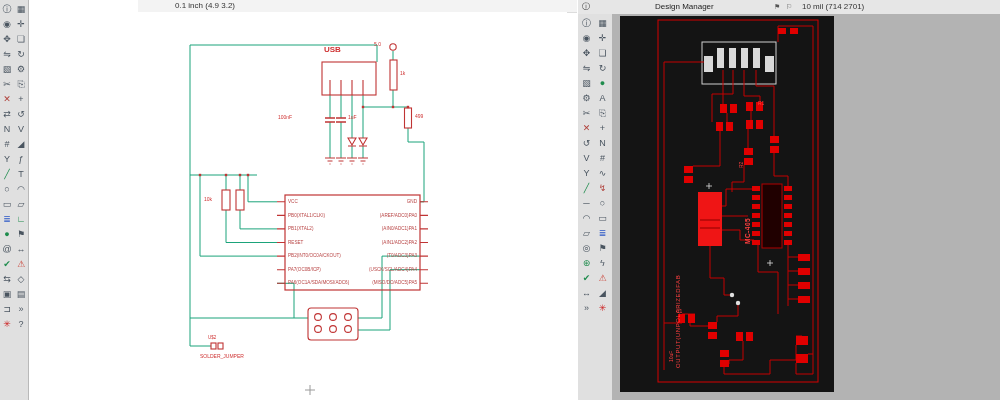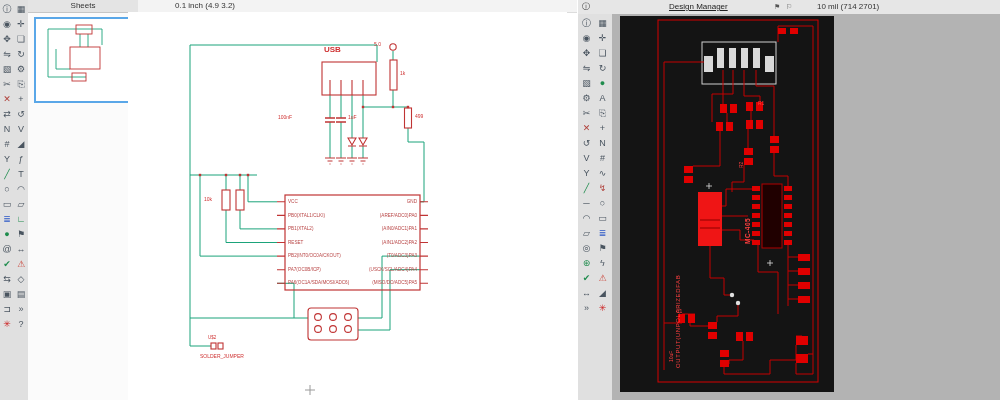--- a/index.html
+++ b/index.html
@@ -37,24 +37,24 @@
   .pins{position:absolute;}
   .pins-left{left:160px;top:183px;width:96px;text-align:left;}
   .pins-right{left:186px;top:183px;width:103px;text-align:right;}
   .pinrow{height:13.571px;line-height:13.571px;font-size:4.6px;color:#b84444;white-space:nowrap;}
   
   #right-pane{position:absolute;left:578px;top:0;width:422px;height:400px;background:#b3b3b3;}
   #right-header{position:absolute;left:0;top:0;width:422px;height:14px;background:#e6e6e6;
                 border-bottom:1px solid #c2c2c2;font-size:8px;color:#333;}
   #right-header span{position:absolute;top:0;line-height:14px;white-space:nowrap;}
   .hicon{left:4px;}
-  .htitle{left:91px;color:#222;text-decoration:underline;}
+  .htitle{left:77px;color:#222;}
   .hpin1{left:196px;font-size:7px;color:#555;}
   .hpin2{left:208px;font-size:7px;color:#555;}
-  .hcoords{left:239px;}
+  .hcoords{left:224px;}
   #right-toolbar{left:0;top:14px;width:34px;height:386px;grid-template-columns:repeat(2,13px);
                  column-gap:3px;row-gap:3px;padding-top:3px;}
   #board-canvas{position:absolute;left:34px;top:14px;width:388px;height:386px;background:#b3b3b3;}
   #board-dark{position:absolute;left:8px;top:2px;width:214px;height:376px;background:#141414;overflow:hidden;}
   #board-dark svg{position:absolute;left:0;top:0;}
   .bl{position:absolute;color:#ff4040;white-space:nowrap;transform-origin:0 0;}
   .bl.mc{left:124px;top:228px;font-size:6.5px;font-weight:bold;letter-spacing:.5px;transform:rotate(-90deg);}
   .bl.out{left:55px;top:352px;font-size:6px;letter-spacing:.6px;transform:rotate(-90deg);}
   .bl.br1{left:138px;top:84px;font-size:5px;}
   .bl.br2{left:118px;top:152px;font-size:5px;transform:rotate(-90deg);}
@@ -150,39 +150,20 @@
 
       <span class="tbi">⊐</span>
 
       <span class="tbi">»</span>
 
       <span class="tbi" style="color:#cc2222">✳</span>
 
       <span class="tbi">?</span>
     </div>
 
-  <aside id="sheets-panel">
-    <div class="panel-header">Sheets</div>
-    <div id="sheet-thumb">
-      <svg width="92" height="82" viewBox="0 0 92 82">
-        <g stroke="#1ba37a" fill="none" stroke-width="0.9">
-          <path d="M12,10 H66 V26"></path>
-            <path d="M12,10 V58"></path>
-            <path d="M12,58 H50"></path>
-          <path d="M44,15 V28 M52,15 V28"></path>
-            <path d="M20,30 V50 H34"></path>
-        </g>
-        <g stroke="#c03434" fill="none" stroke-width="0.9">
-          <rect x="34" y="28" width="30" height="22"></rect>
-          <rect x="40" y="6" width="16" height="9"></rect>
-          <rect x="36" y="54" width="14" height="8"></rect>
-        </g>
-      </svg>
-    </div>
-  </aside>
 
   <div id="left-topbar">
     <span class="coords">0.1 inch (4.9 3.2)</span>
   </div>
 
   <div id="schematic">
     <svg width="439" height="388" viewBox="0 0 439 388">
       <g stroke="#1ba37a" fill="none" stroke-width="1">
         <path d="M62,33 H249 V50"></path>
         <path d="M62,33 V306"></path>

